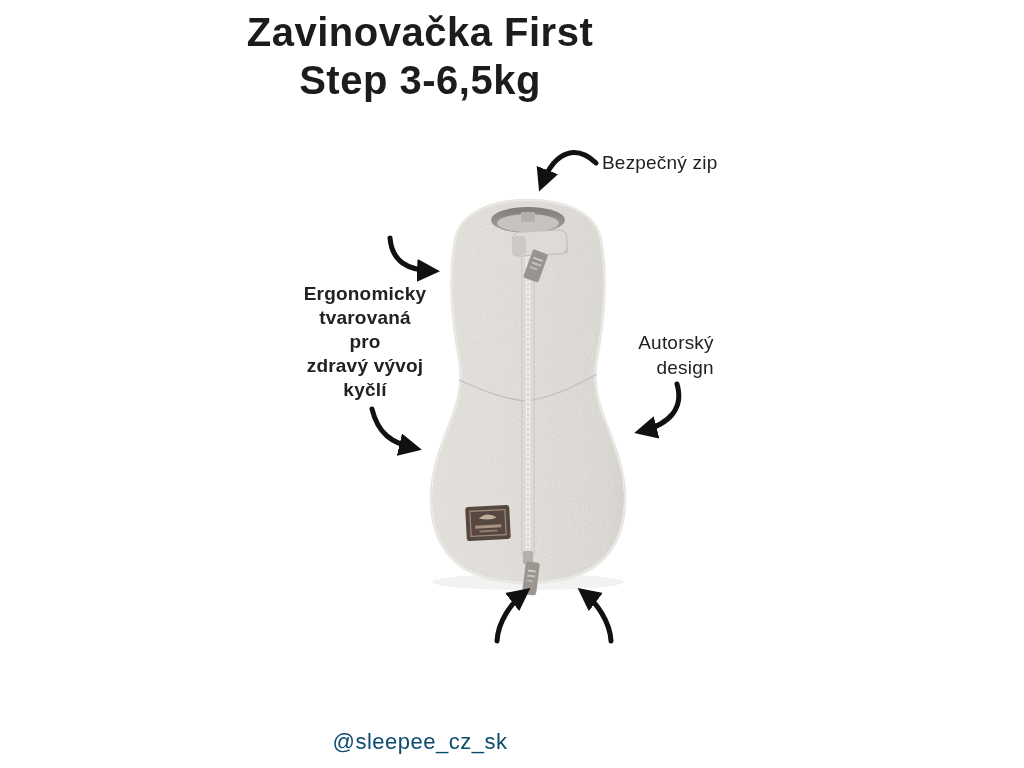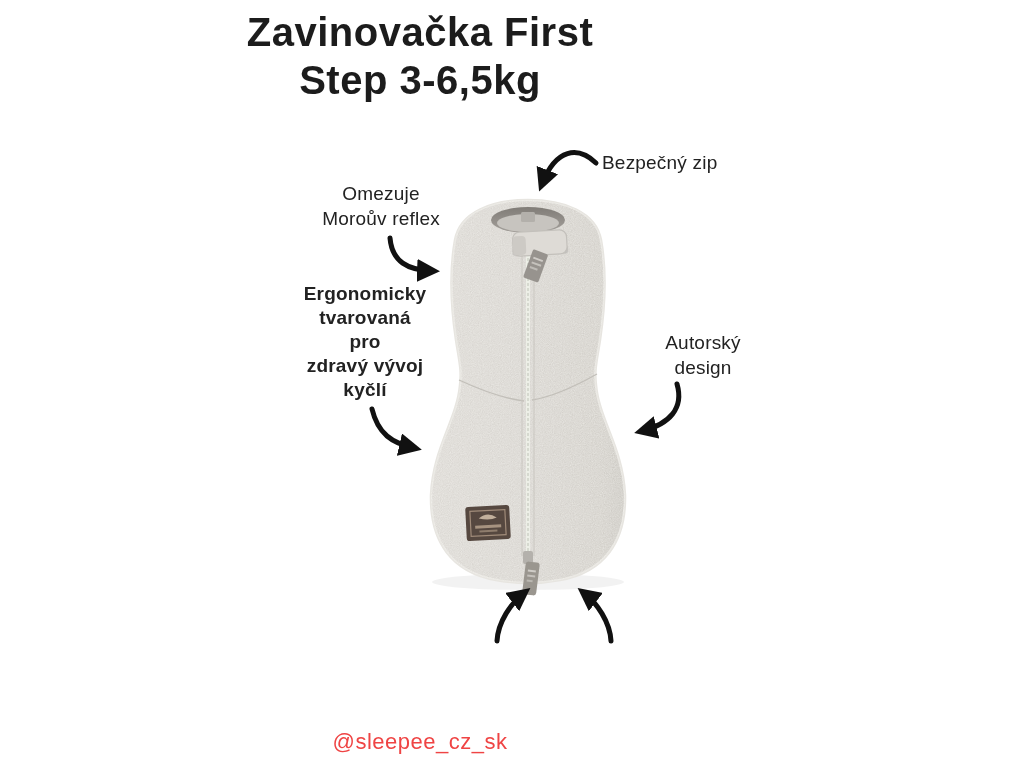--- a/index.html
+++ b/index.html
@@ -45,21 +45,21 @@
   .callout.left-anchored {
     transform: none;
     text-align: center;
   }
   .handle {
     position: absolute;
     left: 0; right: 0; top: 729px;
     text-align: center;
     font-size: 22px;
     letter-spacing: 0.5px;
-    color: #ef4444;
+    color: #0c4a6e;
   }
 </style>
 </head>
 <body>
 
 <div class="canvas">
 
   <svg class="layer" width="1024" height="768" viewBox="0 0 1024 768">
     <defs>
       <linearGradient id="fab" x1="0" y1="0" x2="1" y2="0">
@@ -167,28 +167,26 @@
       <path d="M 497 641 C 498 622, 511 603, 524 593" marker-end="url(#ah)"></path>
       <path d="M 611 641 C 610 622, 597 603, 584 593" marker-end="url(#ah)"></path>
     </g>
   </svg>
 
   <h1 class="page-title">Zavinovačka First
 Step 3-6,5kg</h1>
 
   <div class="callout left-anchored" style="left:602px; top:151px;">Bezpečný zip</div>
 
-  <div class="callout" style="left:381px; top:181px; line-height:25px;">Omezuje
-Moroův reflex</div>
 
   <div class="callout" style="left:365px; top:282px;font-weight:bold;">Ergonomicky
 tvarovaná
 pro
 zdravý vývoj
 kyčlí</div>
 
-  <div class="callout" style="left:703px; top:330px; line-height:25px;">Autorský
+  <div class="callout" style="left:676px; top:330px; line-height:25px;text-align:right;">Autorský
 design</div>
 
 
 
   <div class="handle">@sleepee_cz_sk</div>
 </div>
 
 </body></html>

